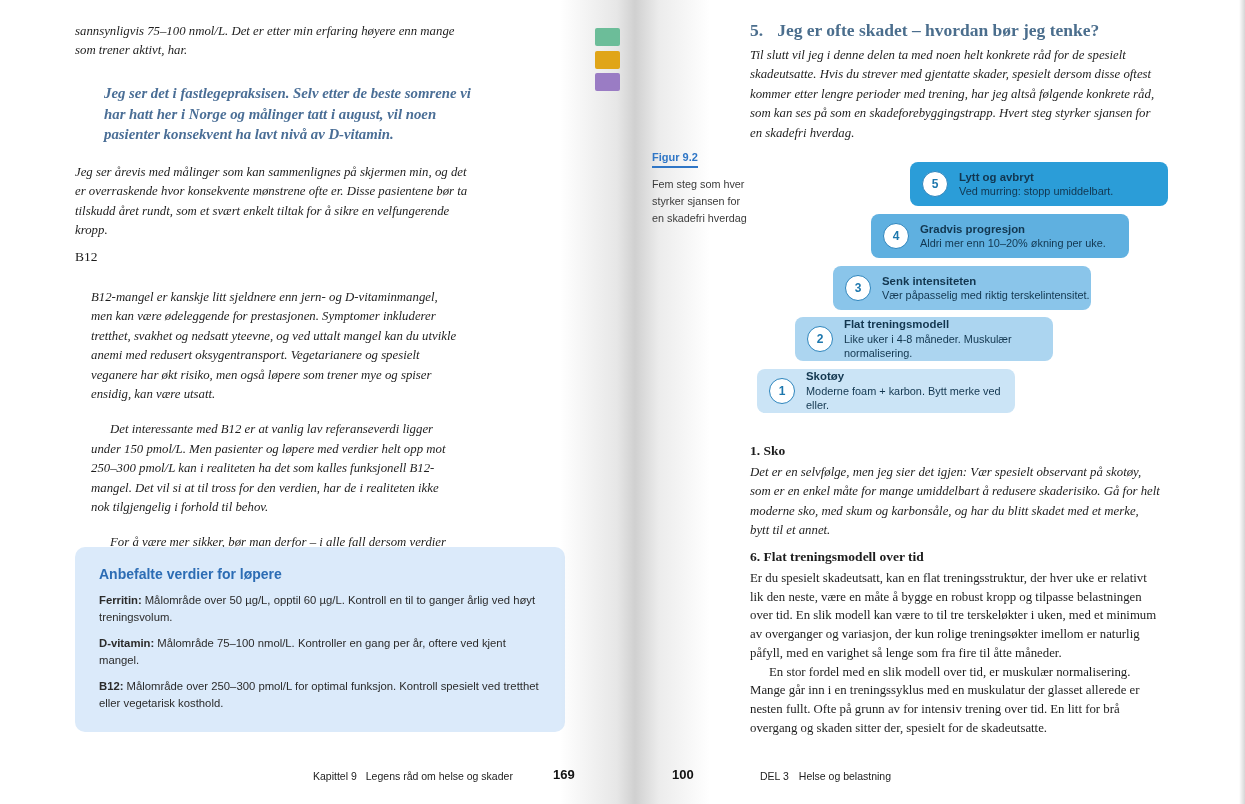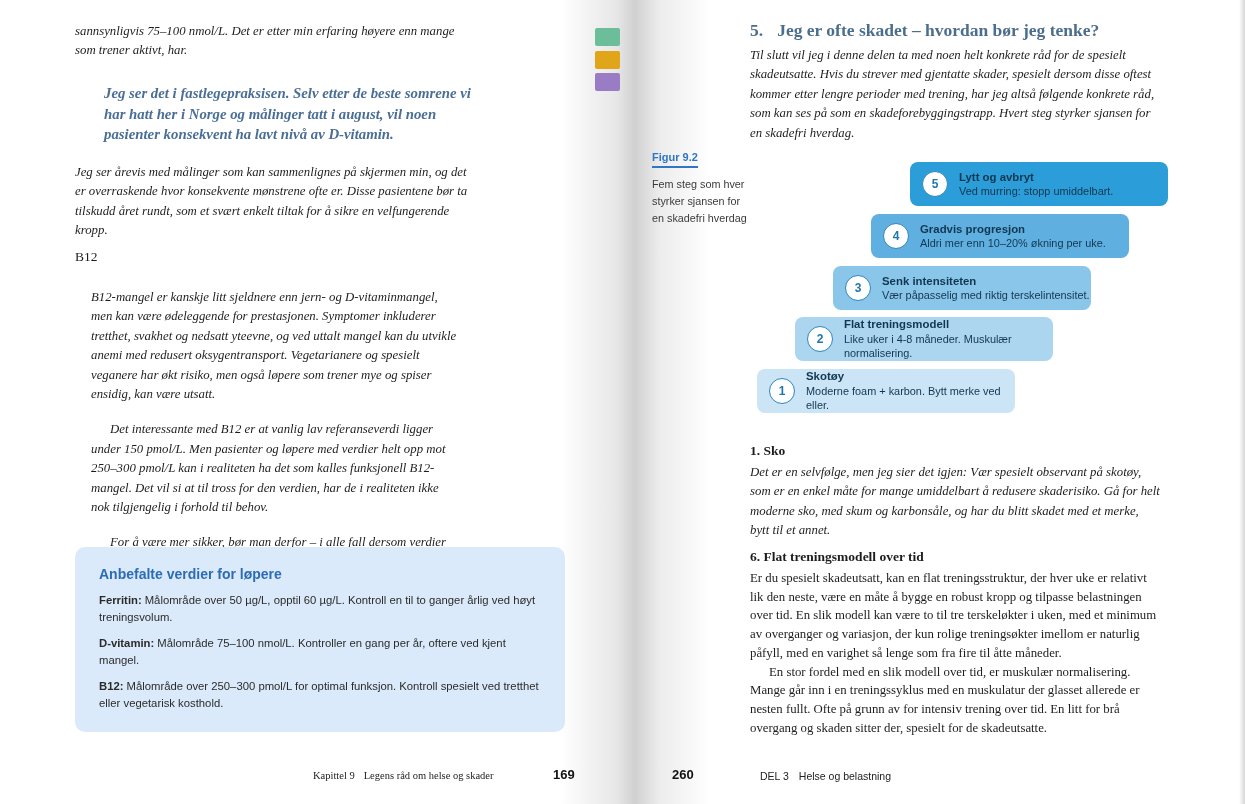--- a/index.html
+++ b/index.html
@@ -107,21 +107,21 @@
       <b>Ferritin:</b><span>Målområde over 50 µg/L, opptil 60 µg/L. Kontroll en til to ganger årlig ved høyt treningsvolum.</span>
     </div>
     <div class="infobox-item">
       <b>D-vitamin:</b><span>Målområde 75–100 nmol/L. Kontroller en gang per år, oftere ved kjent mangel.</span>
     </div>
     <div class="infobox-item">
       <b>B12:</b><span>Målområde over 250–300 pmol/L for optimal funksjon. Kontroll spesielt ved tretthet eller vegetarisk kosthold.</span>
     </div>
   </div>
 
-  <div class="footer fl-text" style="position:absolute;font-family:Liberation Serif, serif;">
+  <div class="footer fl-text" style="position:absolute;">
     <span class="chap">Kapittel 9</span><span>Legens råd om helse og skader</span>
   </div>
   <div class="page-no pn-left">169</div>
 
   <div class="fold"></div>
   <div class="tab tab-0" style="background-color: rgb(108, 189, 153);"></div>
   <div class="tab tab-1" style="background-color: rgb(224, 165, 24);"></div>
   <div class="tab tab-2" style="background-color: rgb(154, 124, 196);"></div>
 
   <div class="rp-heading">
@@ -171,19 +171,19 @@
 
   <div class="rp-sko-h">1. Sko</div>
   <div class="rp-sko-p body-text">Det er en selvfølge, men jeg sier det igjen: Vær spesielt observant på skotøy, som er en enkel måte for mange umiddelbart å redusere skaderisiko. Gå for helt moderne sko, med skum og karbonsåle, og har du blitt skadet med et merke, bytt til et annet.</div>
 
   <div class="rp-flat-h">6. Flat treningsmodell over tid</div>
   <div class="rp-flat-body">
     <p>Er du spesielt skadeutsatt, kan en flat treningsstruktur, der hver uke er relativt lik den neste, være en måte å bygge en robust kropp og tilpasse belastningen over tid. En slik modell kan være to til tre terskeløkter i uken, med et minimum av overganger og variasjon, der kun rolige treningsøkter imellom er naturlig påfyll, med en varighet så lenge som fra fire til åtte måneder.</p>
     <p class="indent">En stor fordel med en slik modell over tid, er muskulær normalisering. Mange går inn i en treningssyklus med en muskulatur der glasset allerede er nesten fullt. Ofte på grunn av for intensiv trening over tid. En litt for brå overgang og skaden sitter der, spesielt for de skadeutsatte.</p>
   </div>
 
-  <div class="page-no pn-right">260</div>
+  <div class="page-no pn-right">100</div>
   <div class="footer fr-text" style="position:absolute;">
     <span class="part">DEL 3</span><span>Helse og belastning</span>
   </div>
 
   <div class="page-edge-right"></div>
 </div>
 
 </body></html>

